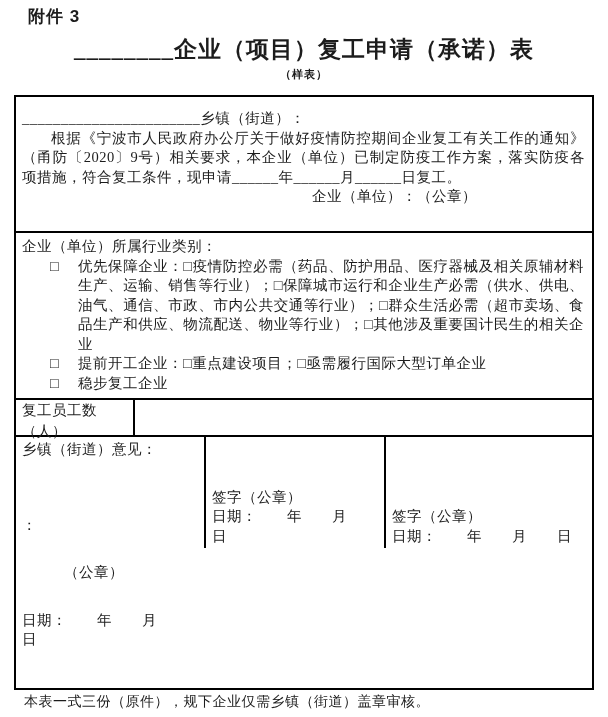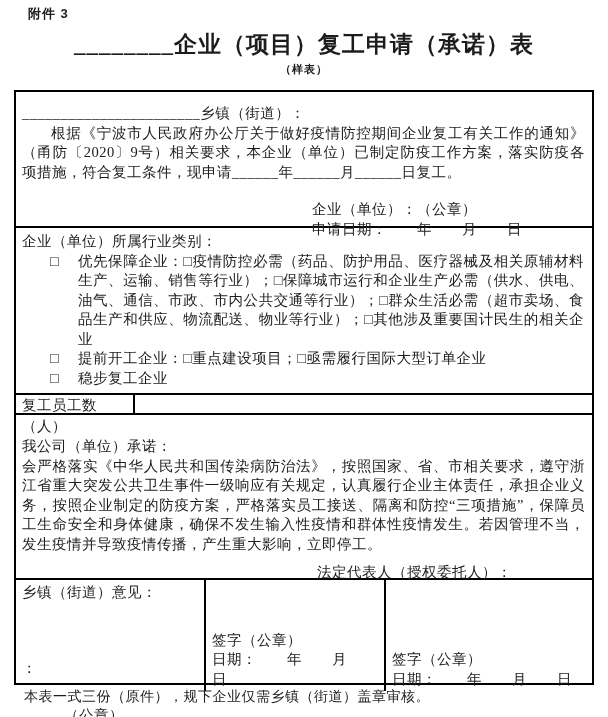--- a/index.html
+++ b/index.html
@@ -7,46 +7,46 @@
   body {
     width: 608px; height: 717px;
     font-family: "Liberation Serif", "DejaVu Serif", serif;
     color: #1c1c1c;
     overflow: hidden;
     position: relative;
   }
   .attachment {
     margin: 5px 0 0 28px;
     font-family: "Liberation Sans", "DejaVu Sans", sans-serif;
-    font-size: 13px; font-weight: bold; letter-spacing: 1px;
+    font-size: 17px; font-weight: bold; letter-spacing: 1px;
   }
   .title {
     text-align: center; margin-top: 6px;
     font-size: 23px; font-weight: bold; letter-spacing: 1px;
   }
   .title .blank { font-weight: bold; }
   .subtitle {
     text-align: center; margin-top: 2px;
     font-size: 11px; font-weight: bold; letter-spacing: 1px;
   }
   .form-box {
     margin: 13px auto 0 14px;
     width: 580px; height: 595px;
     border: 2px solid #000;
   }
   .sec { width: 100%; font-size: 14.5px; line-height: 19.5px; letter-spacing: 0.5px; }
   .sec1 { height: 134px; padding: 12px 7px 0 6px; }
   .addressee { white-space: nowrap; }
   .intro { text-indent: 2em; text-align: justify; }
-  .seal-block { margin-left: 290px; margin-top: 18px; }
+  .seal-block { margin-left: 290px; margin-top: 0; }
   .sec2 { height: 167px; border-top: 2px solid #000; padding: 4px 8px 0 6px; }
   .opt { display: flex; padding-left: 28px; }
   .opt .cb { width: 28px; flex: 0 0 28px; }
   .opt .opt-text { flex: 1; text-align: justify; }
-  .sec3 { height: 20px; border-top: 2px solid #000; display: flex; }
+  .sec3 { height: 37px; border-top: 2px solid #000; display: flex; }
   .sec3 .wlabel { width: 119px; flex: 0 0 119px; border-right: 2px solid #000; padding-left: 6px; line-height: 21px; }
   .sec3 .wvalue { flex: 1; }
   .sec4 { height: 165px; border-top: 2px solid #000; padding: 22px 7px 0 6px; }
   .promise-body { text-align: justify; }
   .legal-rep { margin-left: 295px; margin-top: 9px; }
   .sec5 { height: 113px; border-top: 2px solid #000; display: flex; }
   .col { display: flex; flex-direction: column; padding: 3px 4px 2px 6px; }
   .col1 { width: 190px; flex: 0 0 190px; border-right: 2px solid #000; gap: 28px; }
   .col2 { width: 180px; flex: 0 0 180px; border-right: 2px solid #000; }
   .col3 { flex: 1; }
@@ -71,21 +71,20 @@
 
 <div class="form-box">
 
   <div class="sec sec1">
     <div class="addressee">
       <span>_______________________</span><span>乡镇（街道）：</span>
     </div>
     <div class="intro">根据《宁波市人民政府办公厅关于做好疫情防控期间企业复工有关工作的通知》（甬防〔2020〕9号）相关要求，本企业（单位）已制定防疫工作方案，落实防疫各项措施，符合复工条件，现申请______年______月______日复工。</div>
     <div class="seal-block">
       <div>企业（单位）：（公章）</div>
-      <div>申请日期：　　年　　月　　日</div>
     </div>
   </div>
 
   <div class="sec sec2">
     <div>企业（单位）所属行业类别：</div>
     <div class="opt">
       <span class="cb">□</span>
       <div class="opt-text">优先保障企业：□疫情防控必需（药品、防护用品、医疗器械及相关原辅材料生产、运输、销售等行业）；□保障城市运行和企业生产必需（供水、供电、油气、通信、市政、市内公共交通等行业）；□群众生活必需（超市卖场、食品生产和供应、物流配送、物业等行业）；□其他涉及重要国计民生的相关企业</div>
     </div>
     <div class="opt">
@@ -96,25 +95,20 @@
       <span class="cb">□</span>
       <div class="opt-text">稳步复工企业</div>
     </div>
   </div>
 
   <div class="sec sec3">
     <div class="wlabel">复工员工数（人）</div>
     <div class="wvalue"></div>
   </div>
 
-  <div class="sec sec4">
-    <div>我公司（单位）承诺：</div>
-    <div class="promise-body">会严格落实《中华人民共和国传染病防治法》，按照国家、省、市相关要求，遵守浙江省重大突发公共卫生事件一级响应有关规定，认真履行企业主体责任，承担企业义务，按照企业制定的防疫方案，严格落实员工接送、隔离和防控“三项措施”，保障员工生命安全和身体健康，确保不发生输入性疫情和群体性疫情发生。若因管理不当，发生疫情并导致疫情传播，产生重大影响，立即停工。</div>
-    <div class="legal-rep">法定代表人（授权委托人）：</div>
-  </div>
 
   <div class="sec sec5">
     <div class="col col1">
       <div>乡镇（街道）意见：</div>
       <div class="line-gap"></div>
       <div>：</div>
       <div class="seal-line">（公章）</div>
       <div>日期：　　年　　月　　日</div>
     </div>
     <div class="col col2">

